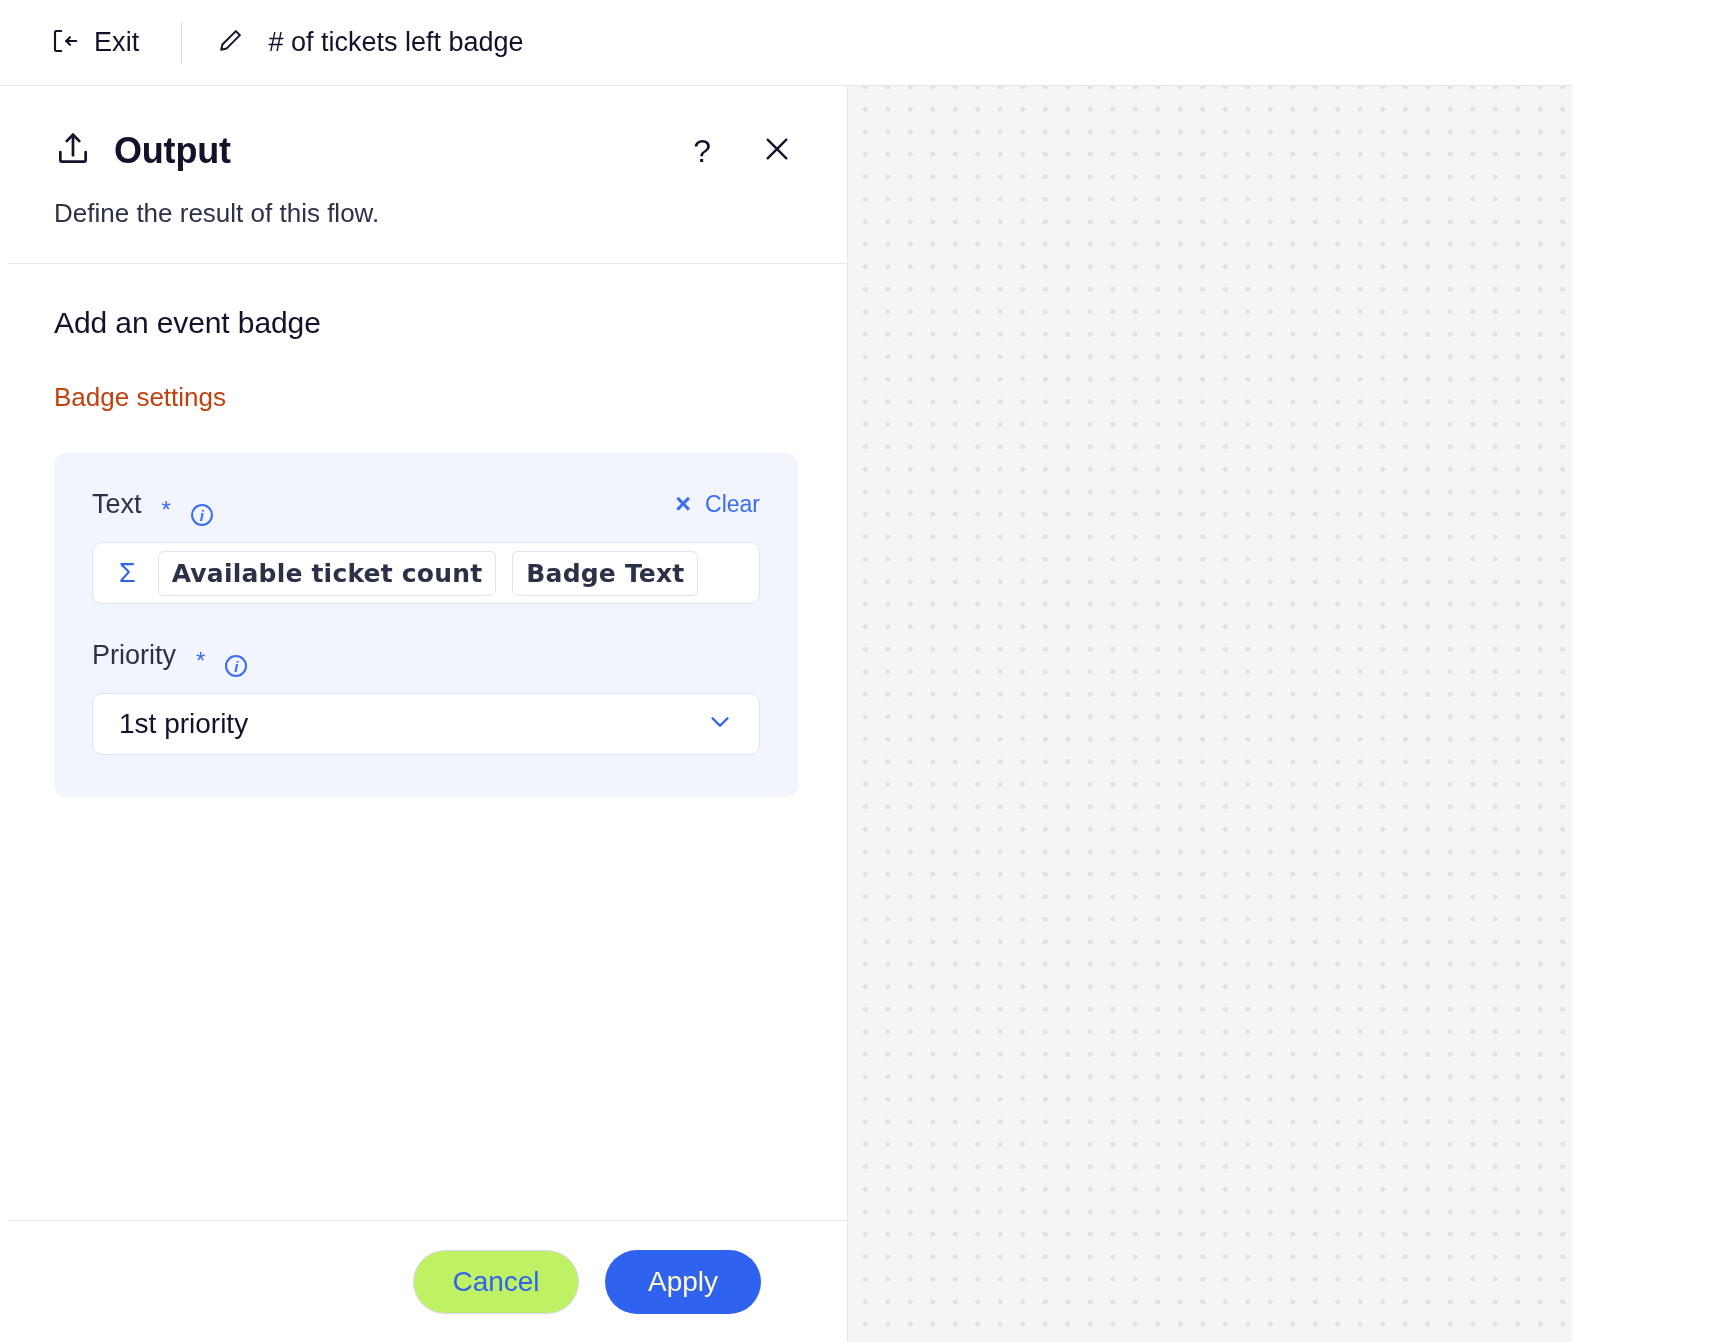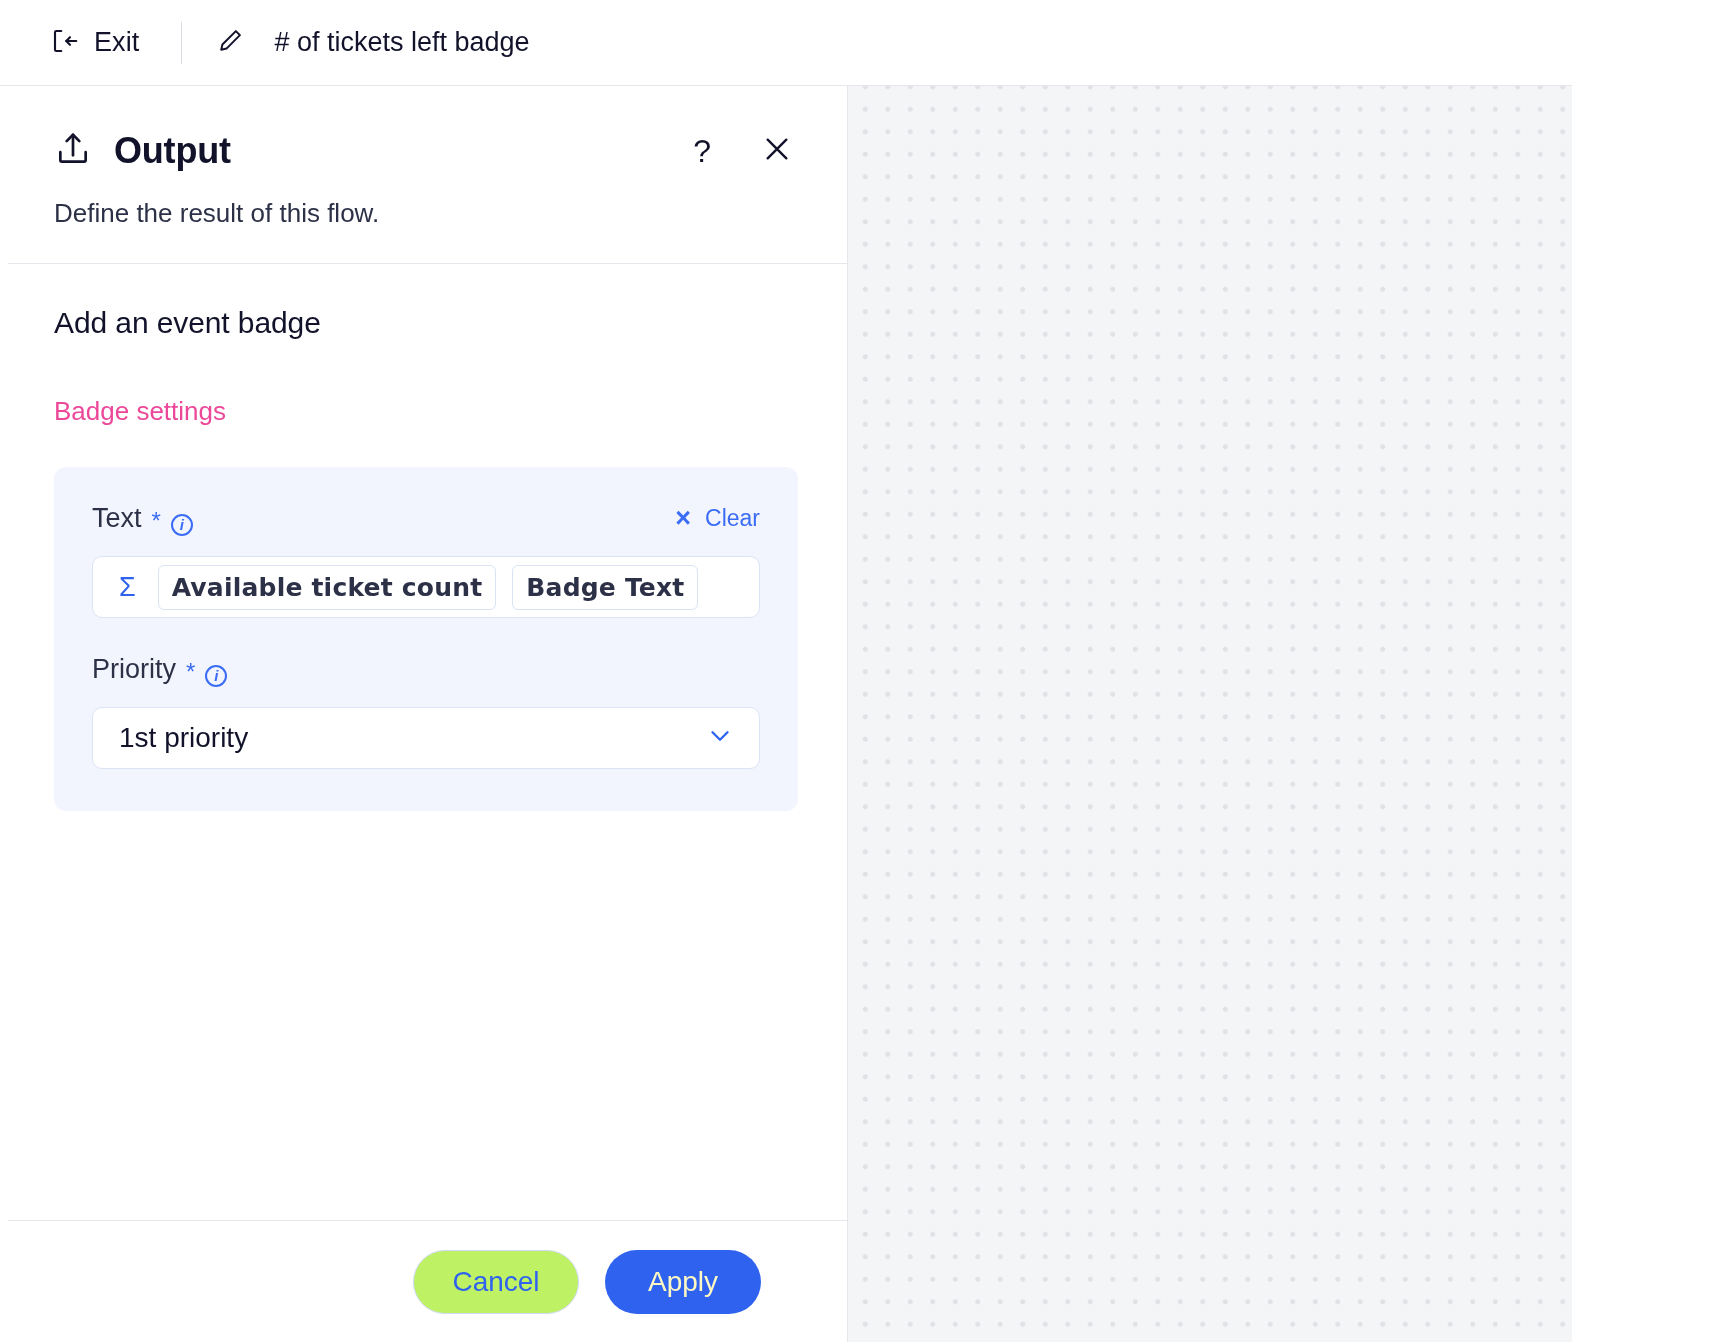--- a/index.html
+++ b/index.html
@@ -19,21 +19,21 @@
     border-bottom: 1px solid #e5e7ec;
     background: #fff;
     padding-left: 46px;
   }
   .exit-btn {
     display: flex; align-items: center; gap: 14px;
     cursor: pointer; padding: 6px 4px;
   }
   .exit-label { font-size: 27px; color: #12132b; letter-spacing: .1px; }
   .topbar-divider { width: 1px; height: 42px; background: #d9dce3; margin: 0 34px 0 38px; }
-  .doc-title-wrap { display: flex; align-items: center; gap: 30px; cursor: pointer; }
+  .doc-title-wrap { display: flex; align-items: center; gap: 24px; cursor: pointer; }
   .doc-title { font-size: 27px; color: #12132b; }
 
   
   .body-split { flex: 1; display: flex; min-height: 0; padding-left: 8px; }
 
   
   .panel {
     width: 840px; min-width: 840px;
     background: #fff;
     border-right: 1px solid #e5e7ec;
@@ -46,31 +46,31 @@
   .panel-title { font-size: 36px; font-weight: bold; color: #12132b; letter-spacing: -.2px; }
   .panel-actions { display: flex; align-items: center; gap: 50px; padding-right: 8px; }
   .icon-btn { cursor: pointer; display: flex; align-items: center; justify-content: center; }
   .help-glyph { font-size: 32px; color: #12132b; line-height: 1; }
   .panel-sub { margin-top: 26px; font-size: 26px; color: #2c3147; }
 
   .panel-sep { height: 1px; background: #e5e7ec; }
 
   .panel-body { flex: 1; padding: 42px 46px 0 46px; overflow: hidden; }
   .section-title { font-size: 30px; color: #12132b; letter-spacing: -.1px; }
-  .section-sub { margin-top: 56px; font-size: 26px; color: #ec4899; }
+  .section-sub { margin-top: 42px; font-size: 26px; color: #c2410c; }
 
   .settings-card {
     margin-top: 40px;
     background: #f2f5fd;
     border-radius: 12px;
     padding: 36px 38px 42px 38px;
     width: 744px;
   }
   .field-label-row { display: flex; align-items: center; }
-  .field-label { font-size: 27px; color: #2c3147; display: flex; align-items: center; gap: 4px; }
+  .field-label { font-size: 27px; color: #2c3147; display: flex; align-items: flex-end; gap: 14px; }
   .req-star { color: #3b6cf6; font-size: 24px; line-height: 1; margin-left: 6px; position: relative; top: 2px; }
   .info-i {
     display: inline-flex; align-items: center; justify-content: center;
     width: 22px; height: 22px; border: 2px solid #3b6cf6; border-radius: 50%;
     color: #3b6cf6; font-size: 15px; font-weight: bold; font-style: italic;
     margin-left: 6px; position: relative; top: 6px; cursor: pointer;
   }
   .clear-link { margin-left: auto; display: flex; align-items: center; gap: 14px; cursor: pointer; }
   .clear-x { color: #3b6cf6; font-size: 27px; font-weight: bold; line-height: 1; }
   .clear-text { color: #3b6cf6; font-size: 23px; }

